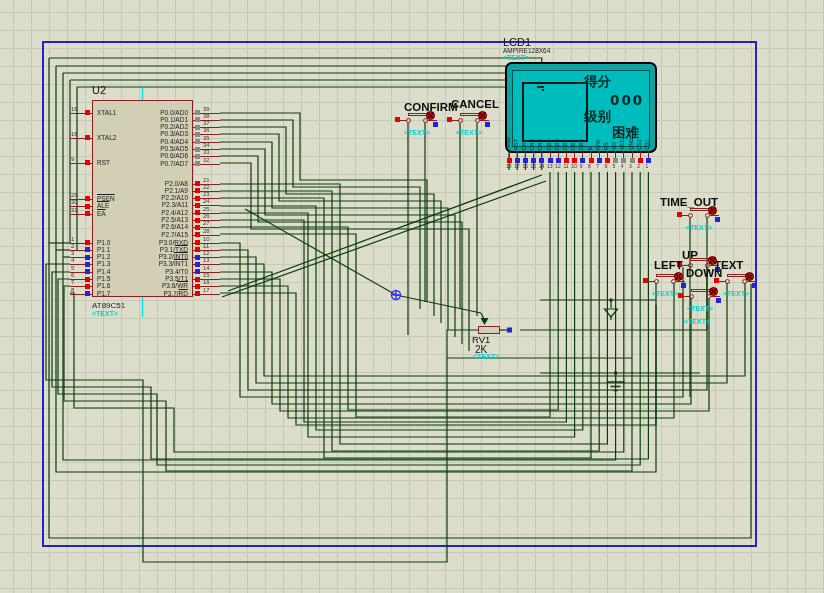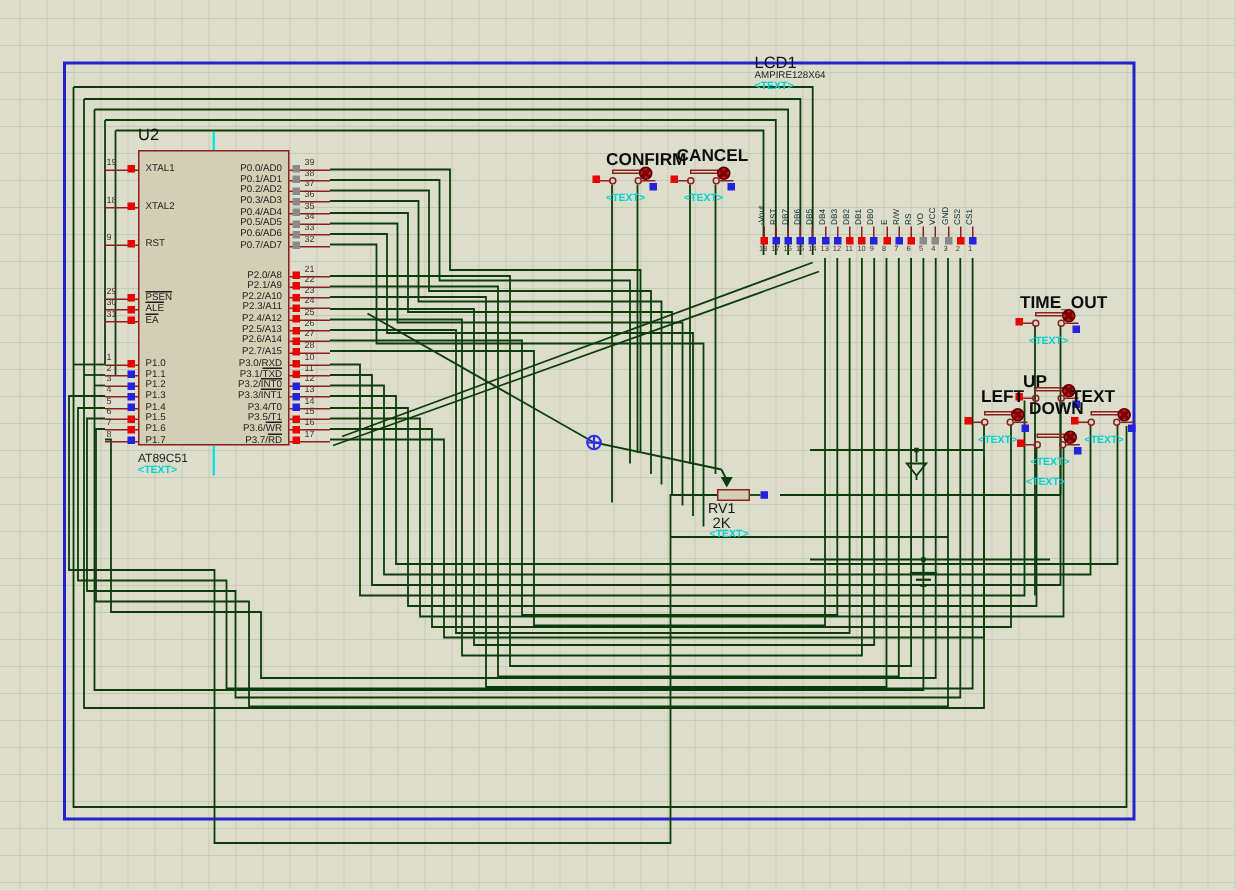--- a/index.html
+++ b/index.html
@@ -145,20 +145,32 @@
   </svg>
 
   <div class="ref" style="left:92px;top:84px;">U2</div>
   <div class="comp-body" style="left:92px;top:100px;width:101px;height:197px;"></div>
   <div class="part" style="left:92px;top:301px;">AT89C51</div>
   <div class="ph" style="left:92px;top:310px;">&lt;TEXT&gt;</div>
 
   <div class="ref" style="left:503px;top:36px;">LCD1</div>
   <div class="part" style="left:503px;top:47px;font-size:6.5px;">AMPIRE128X64</div>
   <div class="ph" style="left:503px;top:54px;">&lt;TEXT&gt;</div>
+  <div class="lcd-case">
+    <div class="lcd-screen">
+      <div class="lcd-box">
+        <div class="abs" style="left:13px;top:2px;width:7px;height:2px;background:#052525;"></div>
+        <div class="abs" style="left:18px;top:5px;width:2px;height:2px;background:#052525;"></div>
+      </div>
+      <div class="lcd-cjk" style="left:71px;top:4px;">得分</div>
+      <div class="lcd-cjk" style="left:97px;top:23px;letter-spacing:2px;">000</div>
+      <div class="lcd-cjk" style="left:71px;top:39px;">级别</div>
+      <div class="lcd-cjk" style="left:99px;top:55px;">困难</div>
+    </div>
+  </div>
 
   <div class="comp-body" style="left:478px;top:326px;width:22px;height:8px;"></div>
   <div class="ref" style="left:472px;top:334px;font-size:9.5px;">RV1</div>
   <div class="part" style="left:475px;top:344px;font-size:10px;">2K</div>
   <div class="ph" style="left:473px;top:353px;">&lt;TEXT&gt;</div>
 
 <div class="stubh" style="left: 70px; top: 112.5px; width: 22px;"></div>
     <div class="pinnum" style="left: 71px; top: 105.5px;">19</div>
     <div class="sq" style="left: 85px; top: 110px; background: rgb(232, 0, 0);"></div>
     <div class="pinlabel" style="left: 97px; top: 109.5px;">XTAL1</div>
@@ -395,21 +407,21 @@
     <div class="btn-label" style="left: 451px; top: 98px;">CANCEL</div>
     <div class="stubh" style="left: 450px; top: 119.5px; width: 9px;"></div>
     <div class="stubh" style="left: 480px; top: 119.5px; width: 9px;"></div>
     <div class="term" style="left: 458px; top: 117.5px;"></div>
     <div class="term" style="left: 475px; top: 117.5px;"></div>
     <div class="bar" style="left: 459.5px; top: 113px;"></div>
     <div class="knob" style="left: 478px; top: 111px;"></div>
     <div class="sq" style="left: 447px; top: 117px; background: rgb(232, 0, 0);"></div>
     <div class="sq" style="left: 485px; top: 122px; background: rgb(34, 34, 224);"></div>
     <div class="ph" style="left: 456px; top: 129px;">&lt;TEXT&gt;</div>
-    <div class="btn-label" style="left: 680px; top: 196px;">TIME_OUT</div>
+    <div class="btn-label" style="left: 660px; top: 196px;">TIME_OUT</div>
     <div class="stubh" style="left: 680px; top: 214.5px; width: 9px;"></div>
     <div class="stubh" style="left: 710px; top: 214.5px; width: 9px;"></div>
     <div class="term" style="left: 688px; top: 212.5px;"></div>
     <div class="term" style="left: 705px; top: 212.5px;"></div>
     <div class="bar" style="left: 689.5px; top: 208px;"></div>
     <div class="knob" style="left: 708px; top: 206px;"></div>
     <div class="sq" style="left: 677px; top: 212px; background: rgb(232, 0, 0);"></div>
     <div class="sq" style="left: 715px; top: 217px; background: rgb(34, 34, 224);"></div>
     <div class="ph" style="left: 686px; top: 224px;">&lt;TEXT&gt;</div>
     <div class="btn-label" style="left: 682px; top: 249px;">UP</div>

